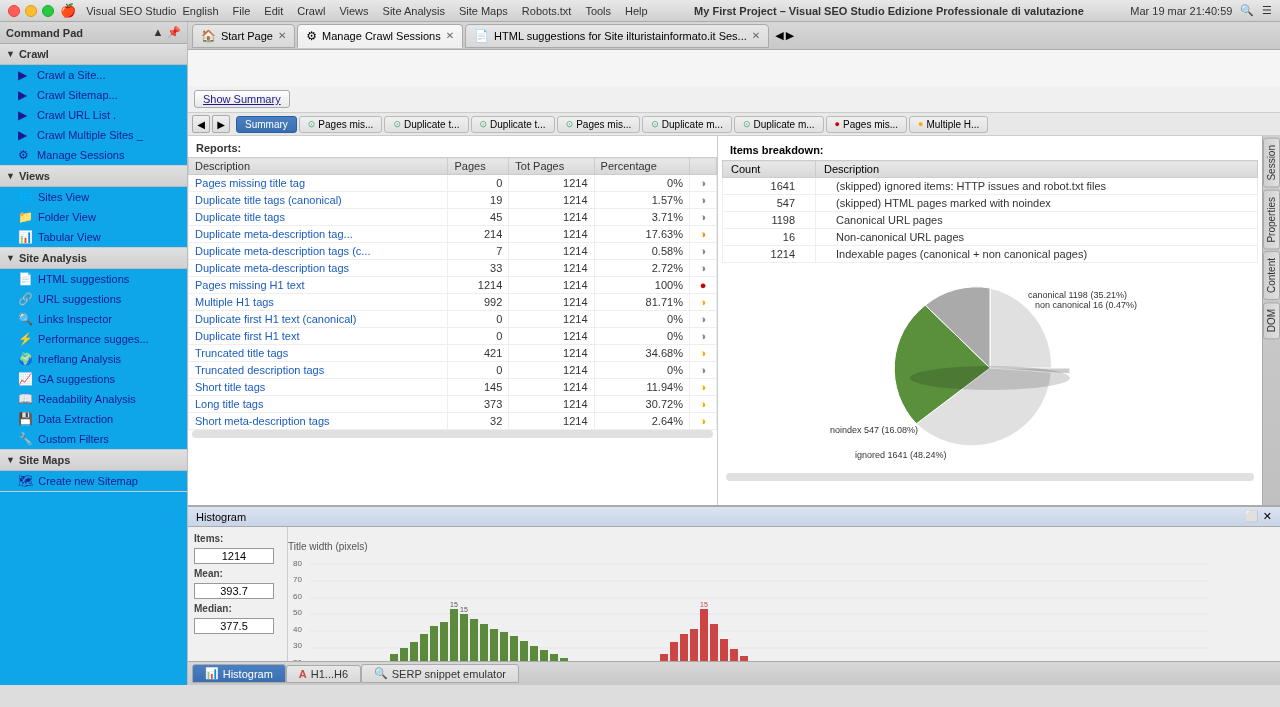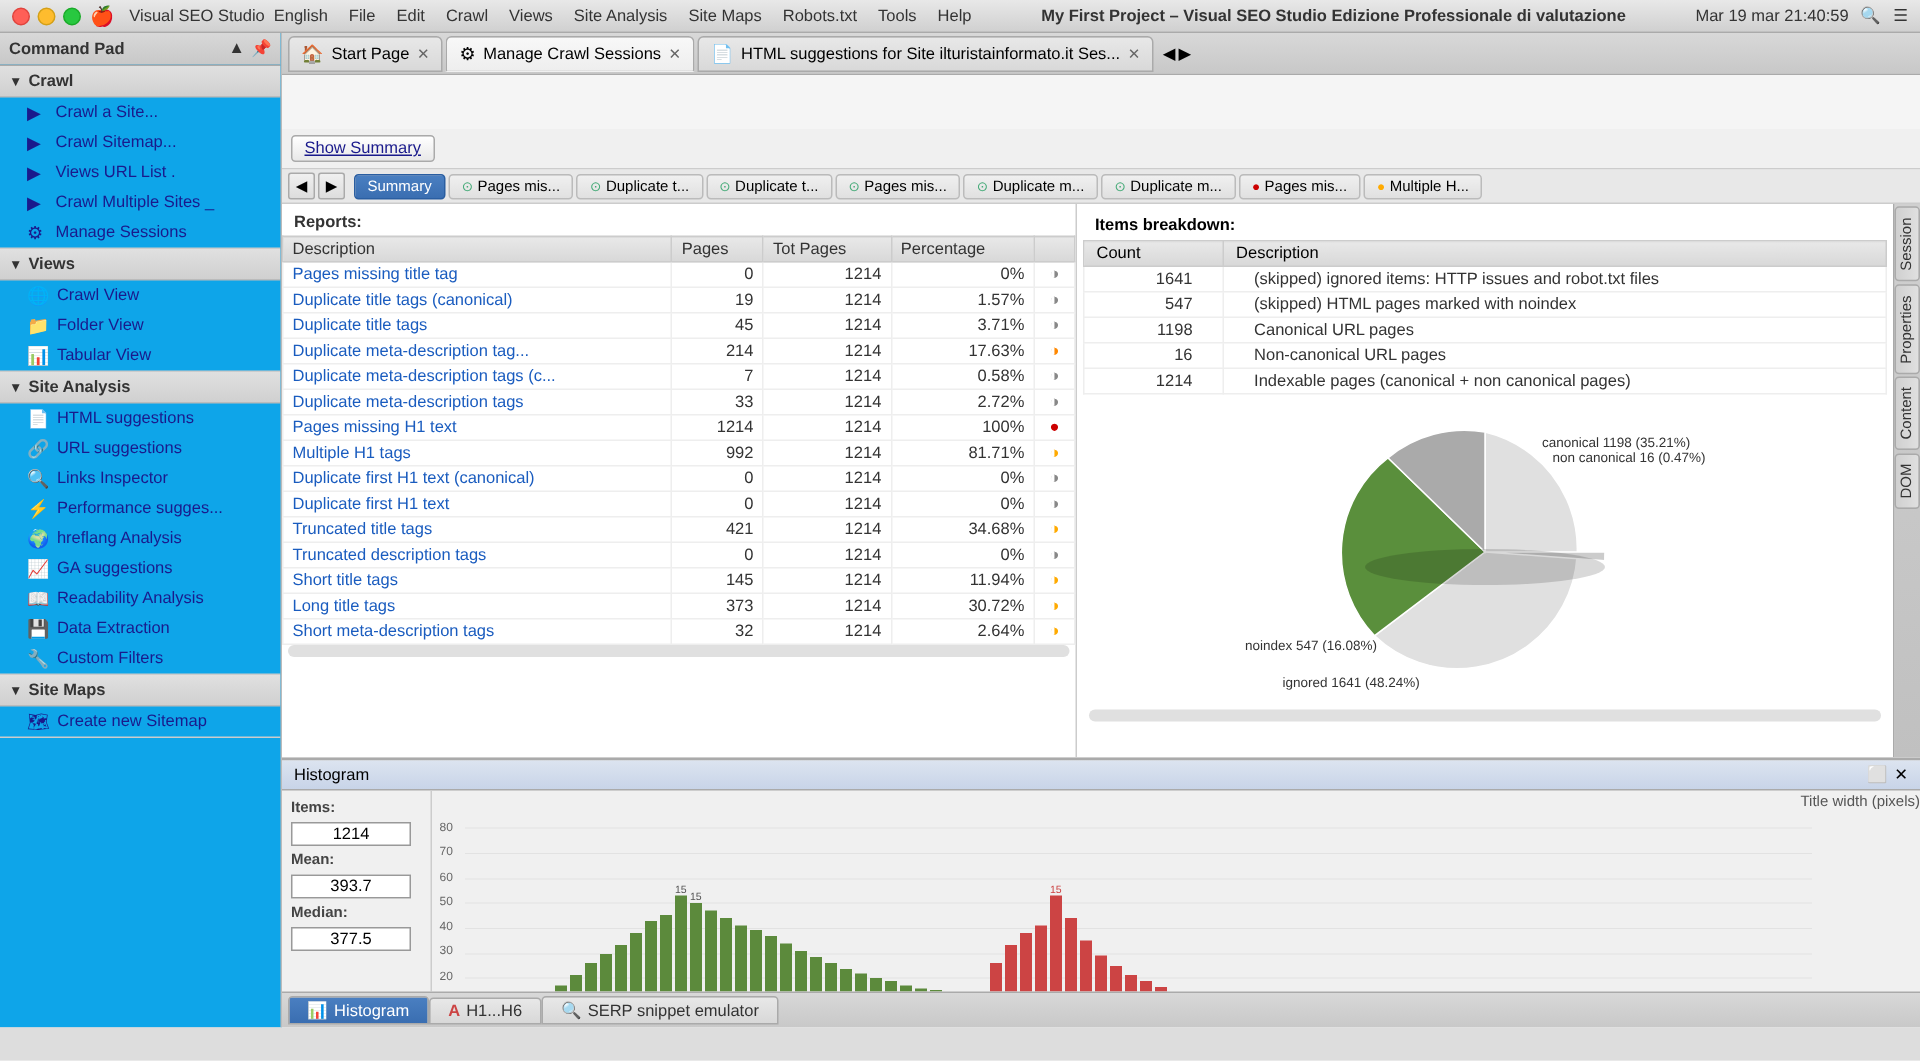--- a/index.html
+++ b/index.html
@@ -314,24 +314,25 @@
       padding: 1px 4px;
       font-size: 11px;
       text-align: center;
     }
     .histogram-chart-area {
       flex: 1;
       position: relative;
       overflow: hidden;
     }
     .chart-title {
-      text-align: right;
+      text-align: left;
       font-size: 10px;
       color: #555;
       padding: 2px 0;
+      margin-top: 12px;
     }
 
     
     .bottom-tabs {
       display: flex;
       align-items: center;
       background: linear-gradient(to bottom, #d8d8d8, #c8c8c8);
       border-top: 1px solid #aaa;
       padding: 0 4px;
       height: 24px;
@@ -440,40 +441,40 @@
       <div class="sidebar-item">
         <span class="item-icon">▶</span>
         <span>Crawl a Site...</span>
       </div>
       <div class="sidebar-item">
         <span class="item-icon">▶</span>
         <span>Crawl Sitemap...</span>
       </div>
       <div class="sidebar-item">
         <span class="item-icon">▶</span>
-        <span>Views URL List  .</span>
+        <span>Crawl URL List  .</span>
       </div>
       <div class="sidebar-item">
         <span class="item-icon">▶</span>
         <span>Crawl Multiple Sites _</span>
       </div>
       <div class="sidebar-item">
         <span class="item-icon">⚙</span>
         <span>Manage Sessions</span>
       </div>
     </div>
 
     <div class="sidebar-section">
       <div class="sidebar-section-header">
         <span class="arrow">▼</span>
         <span>Views</span>
       </div>
       <div class="sidebar-item">
         <span class="item-icon">🌐</span>
-        <span>Crawl View</span>
+        <span>Sites View</span>
       </div>
       <div class="sidebar-item">
         <span class="item-icon">📁</span>
         <span>Folder View</span>
       </div>
       <div class="sidebar-item">
         <span class="item-icon">📊</span>
         <span>Tabular View</span>
       </div>
     </div>

